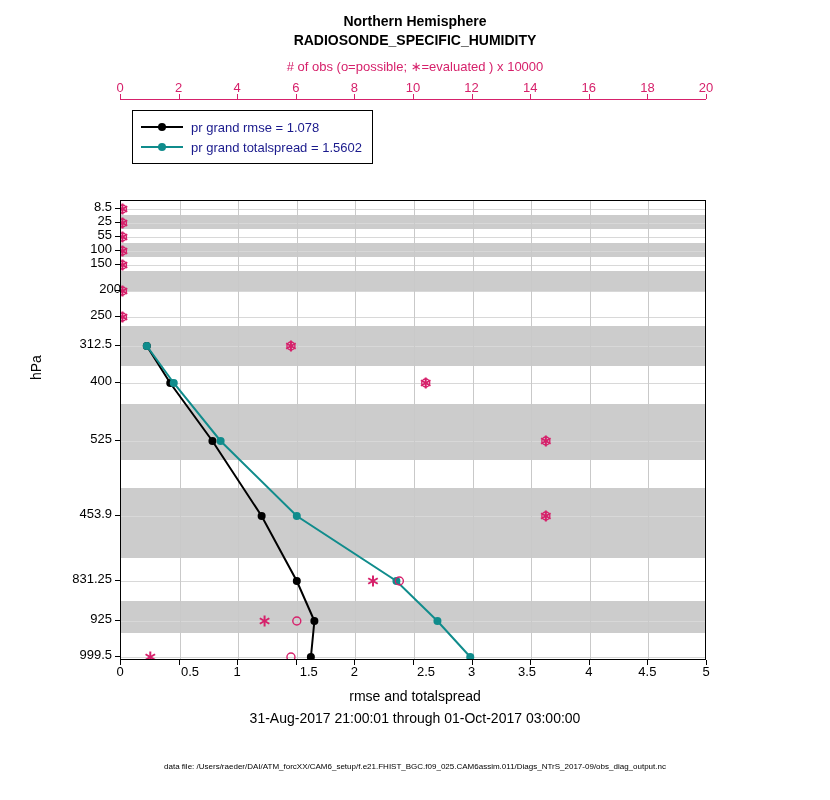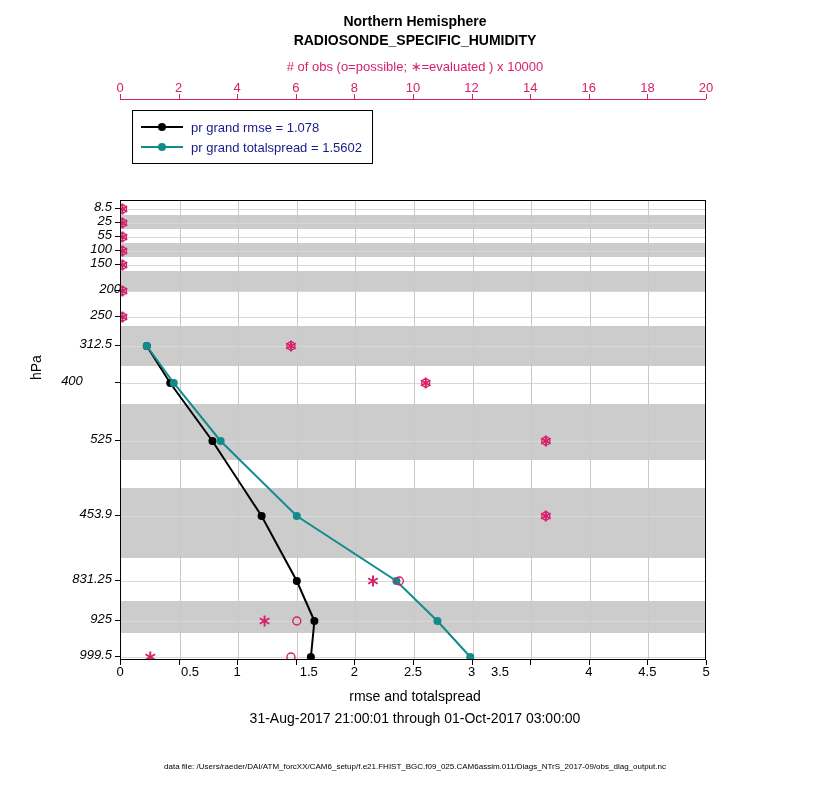--- a/index.html
+++ b/index.html
@@ -99,21 +99,20 @@
     margin-left: -22px;
     top: 664px;
   }
   .tick-left {
     position: absolute;
     font-size: 13px;
     color: #000000;
     text-align: right;
     width: 80px;
     margin-top: -9px;
-    font-style: italic;
   }
   .tickmark {
     position: absolute;
     background: #000000;
   }
   .axis-top-line {
     position: absolute;
     left: 120px;
     top: 99px;
     width: 586px;
@@ -368,25 +367,25 @@
 <div class="tick-bottom" style="left: 120px;">0</div>
     <div class="tickmark" style="left: 120px; top: 660px; width: 1px; height: 5px;"></div>
     <div class="tick-bottom" style="left: 190px;">0.5</div>
     <div class="tickmark" style="left: 178.6px; top: 660px; width: 1px; height: 5px;"></div>
     <div class="tick-bottom" style="left: 237.2px;">1</div>
     <div class="tickmark" style="left: 237.2px; top: 660px; width: 1px; height: 5px;"></div>
     <div class="tick-bottom" style="left: 295.8px; text-align: right;">1.5</div>
     <div class="tickmark" style="left: 295.8px; top: 660px; width: 1px; height: 5px;"></div>
     <div class="tick-bottom" style="left: 354.4px;">2</div>
     <div class="tickmark" style="left: 354.4px; top: 660px; width: 1px; height: 5px;"></div>
-    <div class="tick-bottom" style="left: 413px;">2.5</div>
+    <div class="tick-bottom" style="left: 413px; text-align: right;">2.5</div>
     <div class="tickmark" style="left: 413px; top: 660px; width: 1px; height: 5px;"></div>
     <div class="tick-bottom" style="left: 471.6px;">3</div>
     <div class="tickmark" style="left: 471.6px; top: 660px; width: 1px; height: 5px;"></div>
-    <div class="tick-bottom" style="left: 500px;">3.5</div>
+    <div class="tick-bottom" style="left: 527px;">3.5</div>
     <div class="tickmark" style="left: 530.2px; top: 660px; width: 1px; height: 5px;"></div>
     <div class="tick-bottom" style="left: 588.8px;">4</div>
     <div class="tickmark" style="left: 588.8px; top: 660px; width: 1px; height: 5px;"></div>
     <div class="tick-bottom" style="left: 647.4px;">4.5</div>
     <div class="tickmark" style="left: 647.4px; top: 660px; width: 1px; height: 5px;"></div>
     <div class="tick-bottom" style="left: 706px;">5</div>
     <div class="tickmark" style="left: 706px; top: 660px; width: 1px; height: 5px;"></div>
     <div class="tick-top" style="left: 120px;">0</div>
     <div class="tickmark" style="left: 120px; top: 94px; width: 1px; height: 5px; background: rgb(214, 33, 107);"></div>
     <div class="tick-top" style="left: 178.6px;">2</div>
@@ -418,21 +417,21 @@
     <div class="tick-left" style="left: 32px; top: 250px;">100</div>
     <div class="tickmark" style="left: 115px; top: 250px; width: 5px; height: 1px;"></div>
     <div class="tick-left" style="left: 32px; top: 264px;">150</div>
     <div class="tickmark" style="left: 115px; top: 264px; width: 5px; height: 1px;"></div>
     <div class="tick-left" style="left: 41px; top: 290px;">200</div>
     <div class="tickmark" style="left: 115px; top: 290px; width: 5px; height: 1px;"></div>
     <div class="tick-left" style="left: 32px; top: 316px;">250</div>
     <div class="tickmark" style="left: 115px; top: 316px; width: 5px; height: 1px;"></div>
     <div class="tick-left" style="left: 32px; top: 345px;">312.5</div>
     <div class="tickmark" style="left: 115px; top: 345px; width: 5px; height: 1px;"></div>
-    <div class="tick-left" style="left: 32px; top: 382px; text-align: center;">400</div>
+    <div class="tick-left" style="left: 32px; top: 382px;">400</div>
     <div class="tickmark" style="left: 115px; top: 382px; width: 5px; height: 1px;"></div>
     <div class="tick-left" style="left: 32px; top: 440px;">525</div>
     <div class="tickmark" style="left: 115px; top: 440px; width: 5px; height: 1px;"></div>
     <div class="tick-left" style="left: 32px; top: 515px;">453.9</div>
     <div class="tickmark" style="left: 115px; top: 515px; width: 5px; height: 1px;"></div>
     <div class="tick-left" style="left: 32px; top: 580px;">831.25</div>
     <div class="tickmark" style="left: 115px; top: 580px; width: 5px; height: 1px;"></div>
     <div class="tick-left" style="left: 32px; top: 620px;">925</div>
     <div class="tickmark" style="left: 115px; top: 620px; width: 5px; height: 1px;"></div>
     <div class="tick-left" style="left: 32px; top: 656px;">999.5</div>

